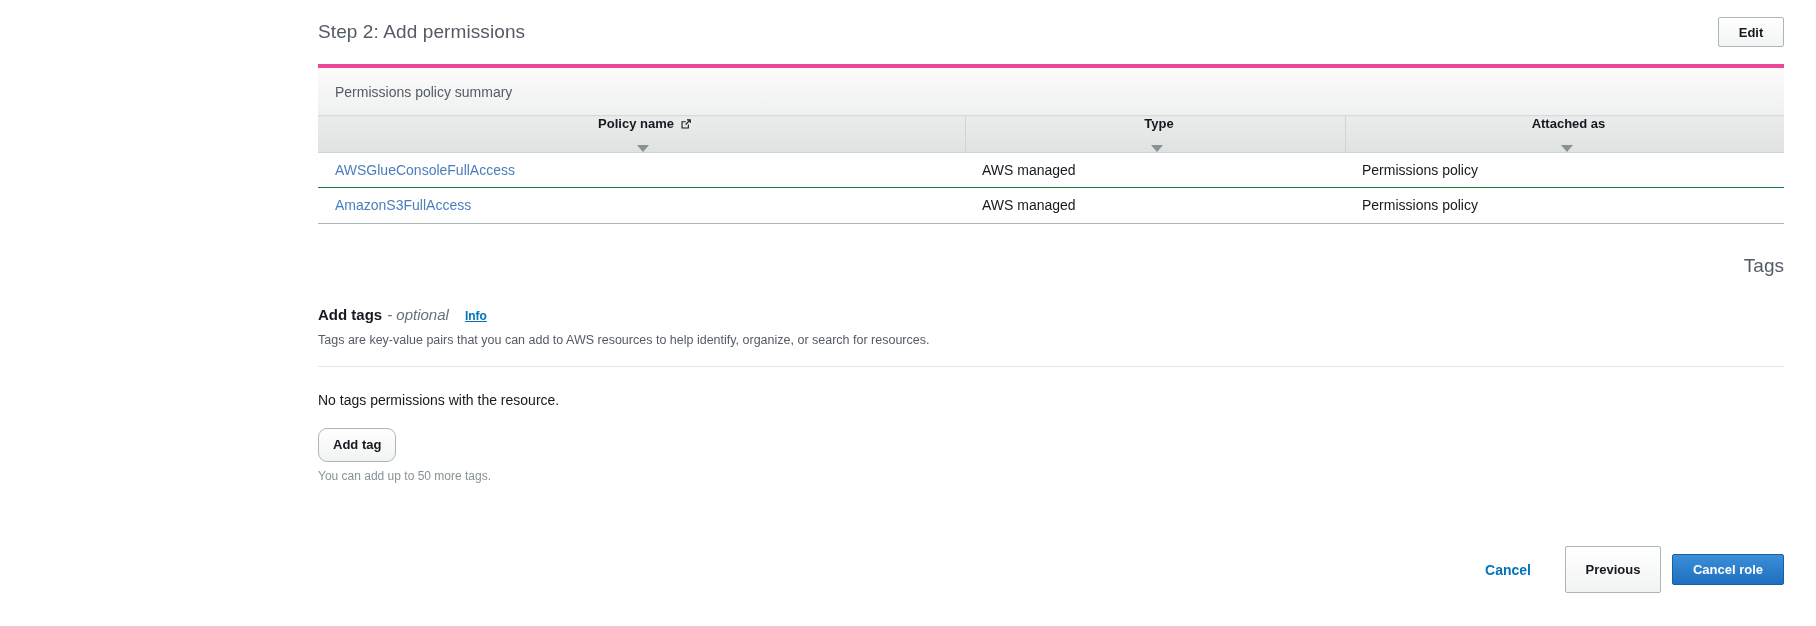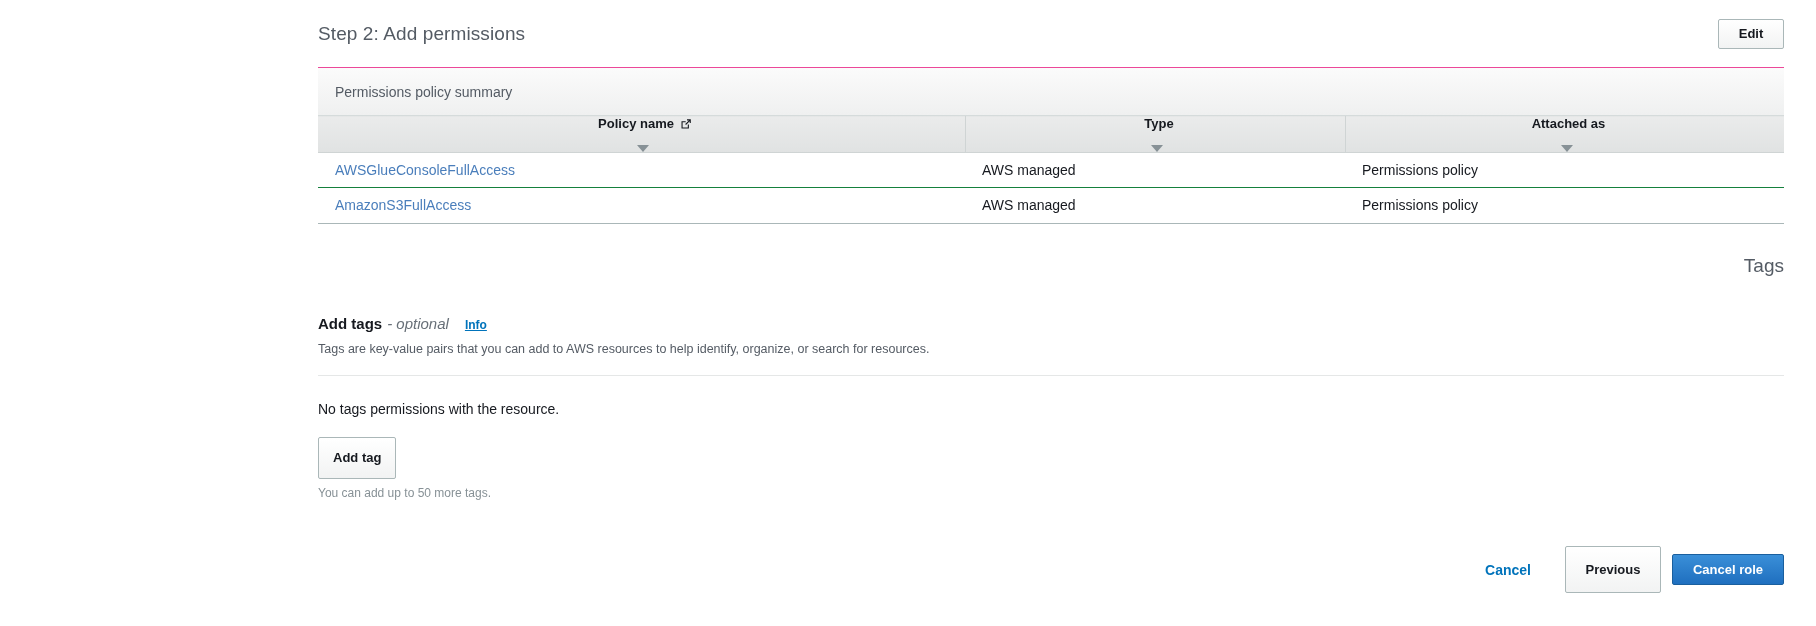--- a/index.html
+++ b/index.html
@@ -25,21 +25,21 @@
     width: 1466px;
     height: 626px;
   }
 
   
   .step-header {
     display: flex;
     align-items: center;
     justify-content: space-between;
     height: 68px;
-    border-bottom: 1px solid #ec4899;
+    border-bottom: 4px solid #ec4899;
     box-sizing: border-box;
   }
   .step-title {
     font-size: 19px;
     font-weight: 400;
     color: #545b64;
     letter-spacing: 0.1px;
     line-height: 24px;
   }
 
@@ -60,21 +60,21 @@
     cursor: pointer;
     box-sizing: border-box;
     white-space: nowrap;
   }
   .btn-primary {
     background: linear-gradient(to bottom, #3a8fd8 0%, #1f6fbf 100%);
     border: 1px solid #1a5f9e;
     color: #ffffff;
   }
   .btn-edit { min-width: 66px; height: 30px; }
-  .btn-add-tag { min-width: 78px; height: 42px; }
+  .btn-add-tag { min-width: 78px; height: 34px; border-radius: 9px; }
   .btn-previous { min-width: 96px; height: 47px; }
   .btn-create { min-width: 112px; height: 31px; }
 
   .link {
     color: #0073bb;
     text-decoration: none;
     cursor: pointer;
   }
 
   
@@ -153,21 +153,21 @@
 
   
   .tags-section { padding-top: 30px; }
   .tags-heading {
     font-size: 19px;
     font-weight: 400;
     color: #545b64;
     line-height: 24px;
     text-align: right;
   }
-  .addtags-block { margin-top: 36px; }
+  .addtags-block { margin-top: 27px; }
   .addtags-title-row {
     display: flex;
     align-items: baseline;
     gap: 0;
     font-size: 15px;
     line-height: 20px;
   }
   .addtags-strong { font-weight: bold; color: #16191f; }
   .addtags-optional {
     font-style: italic;

